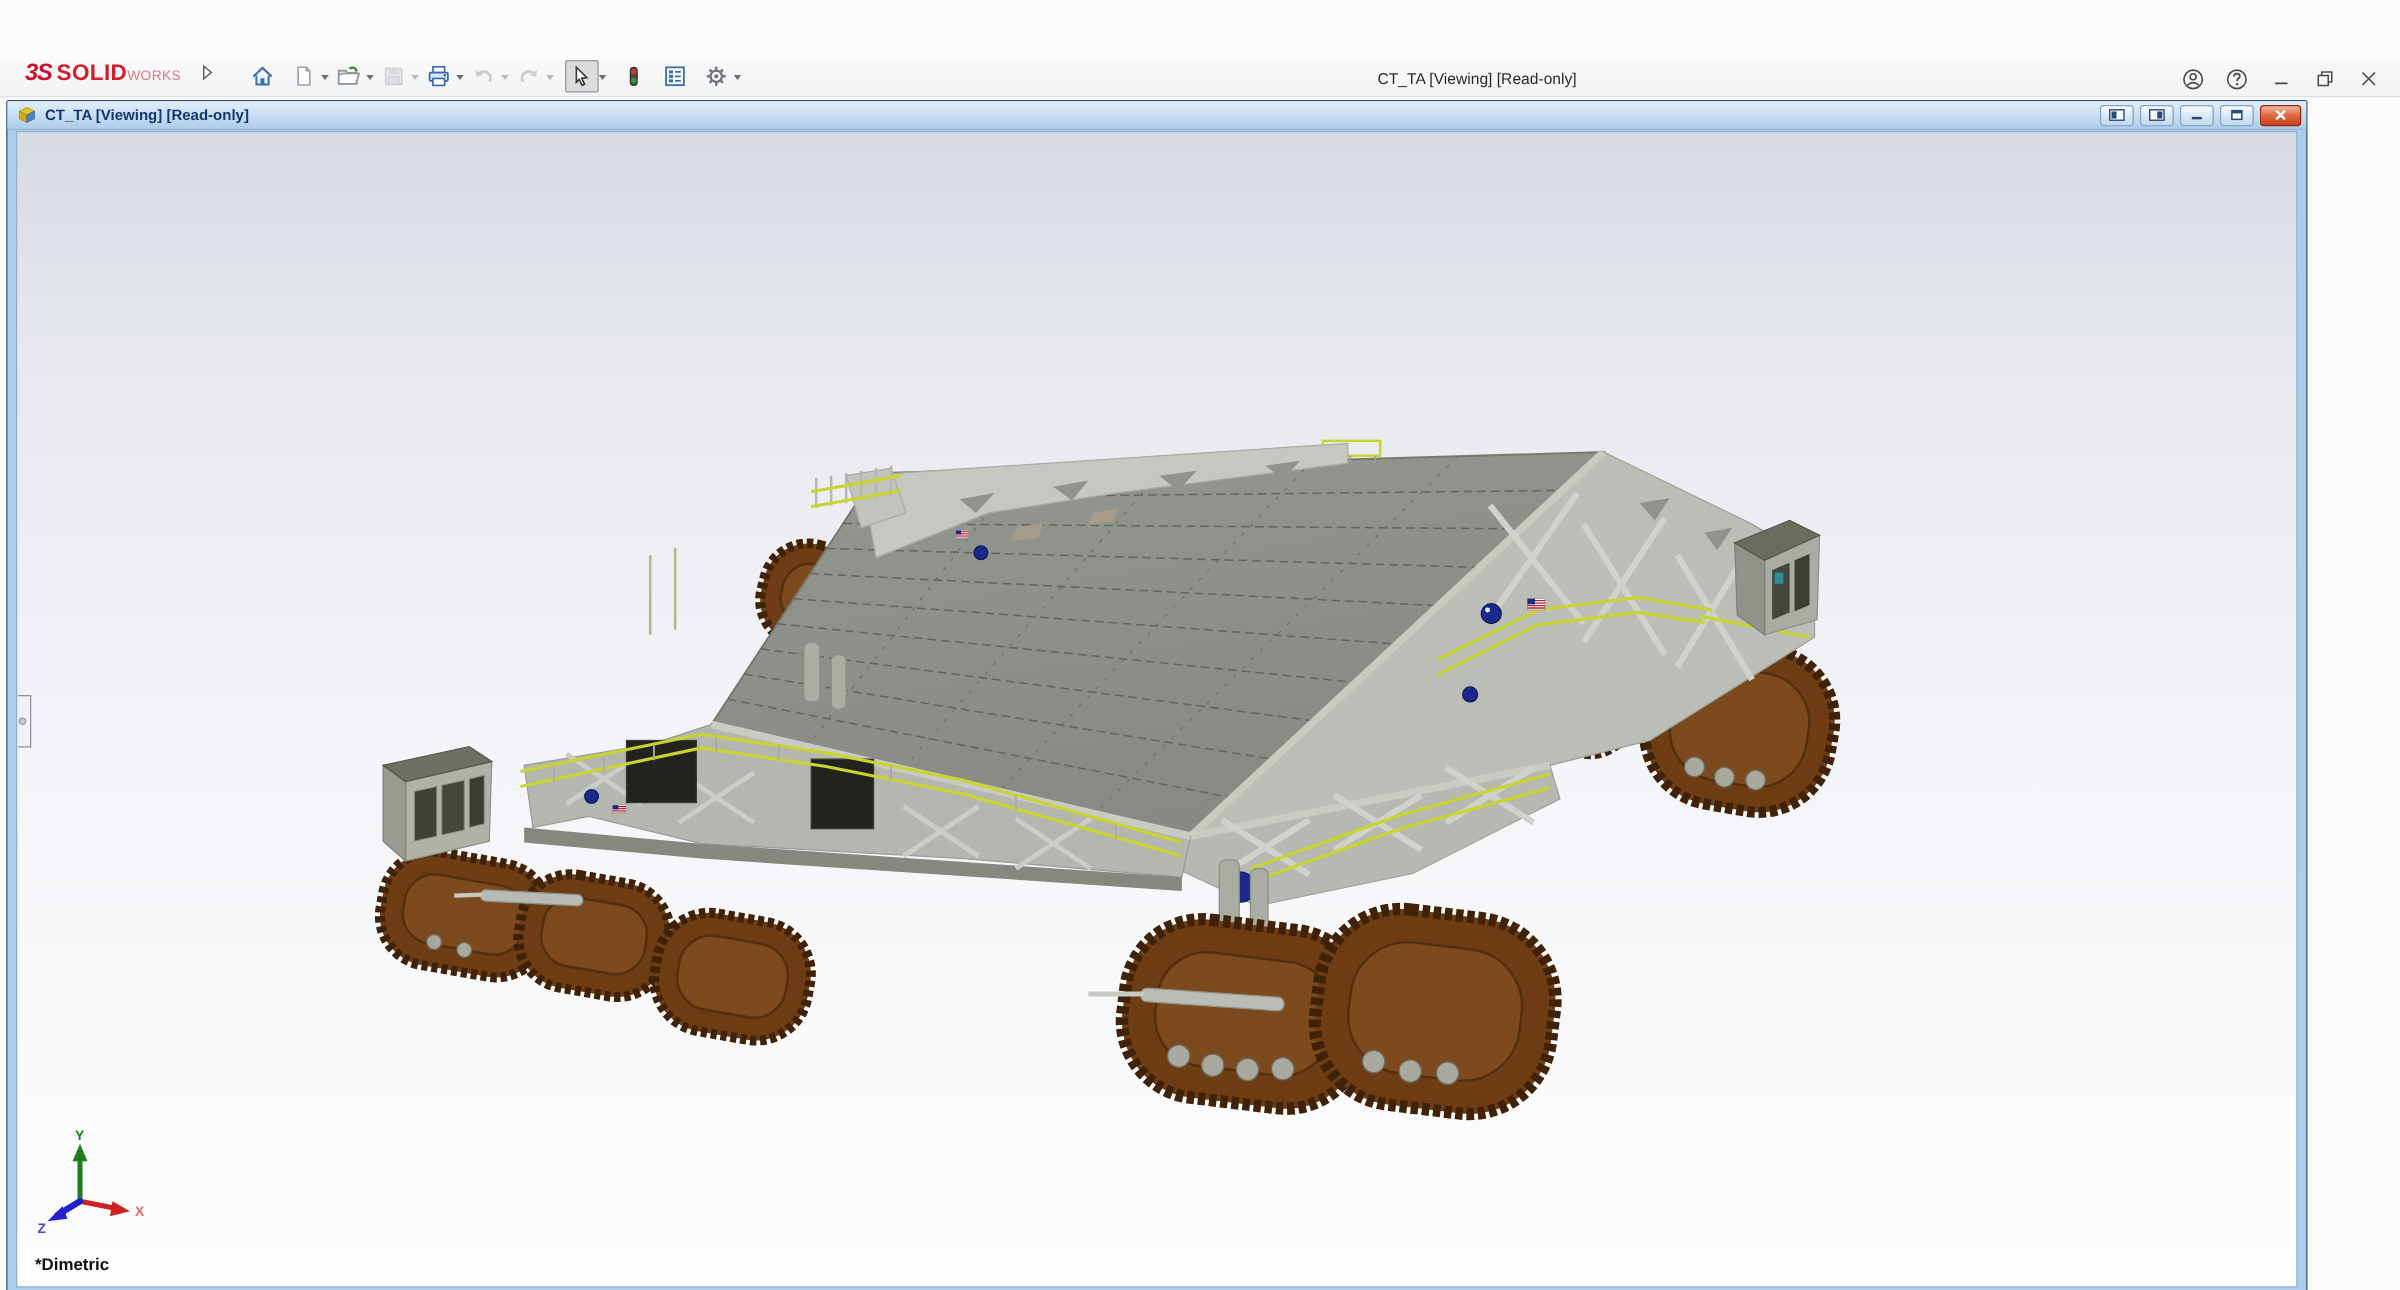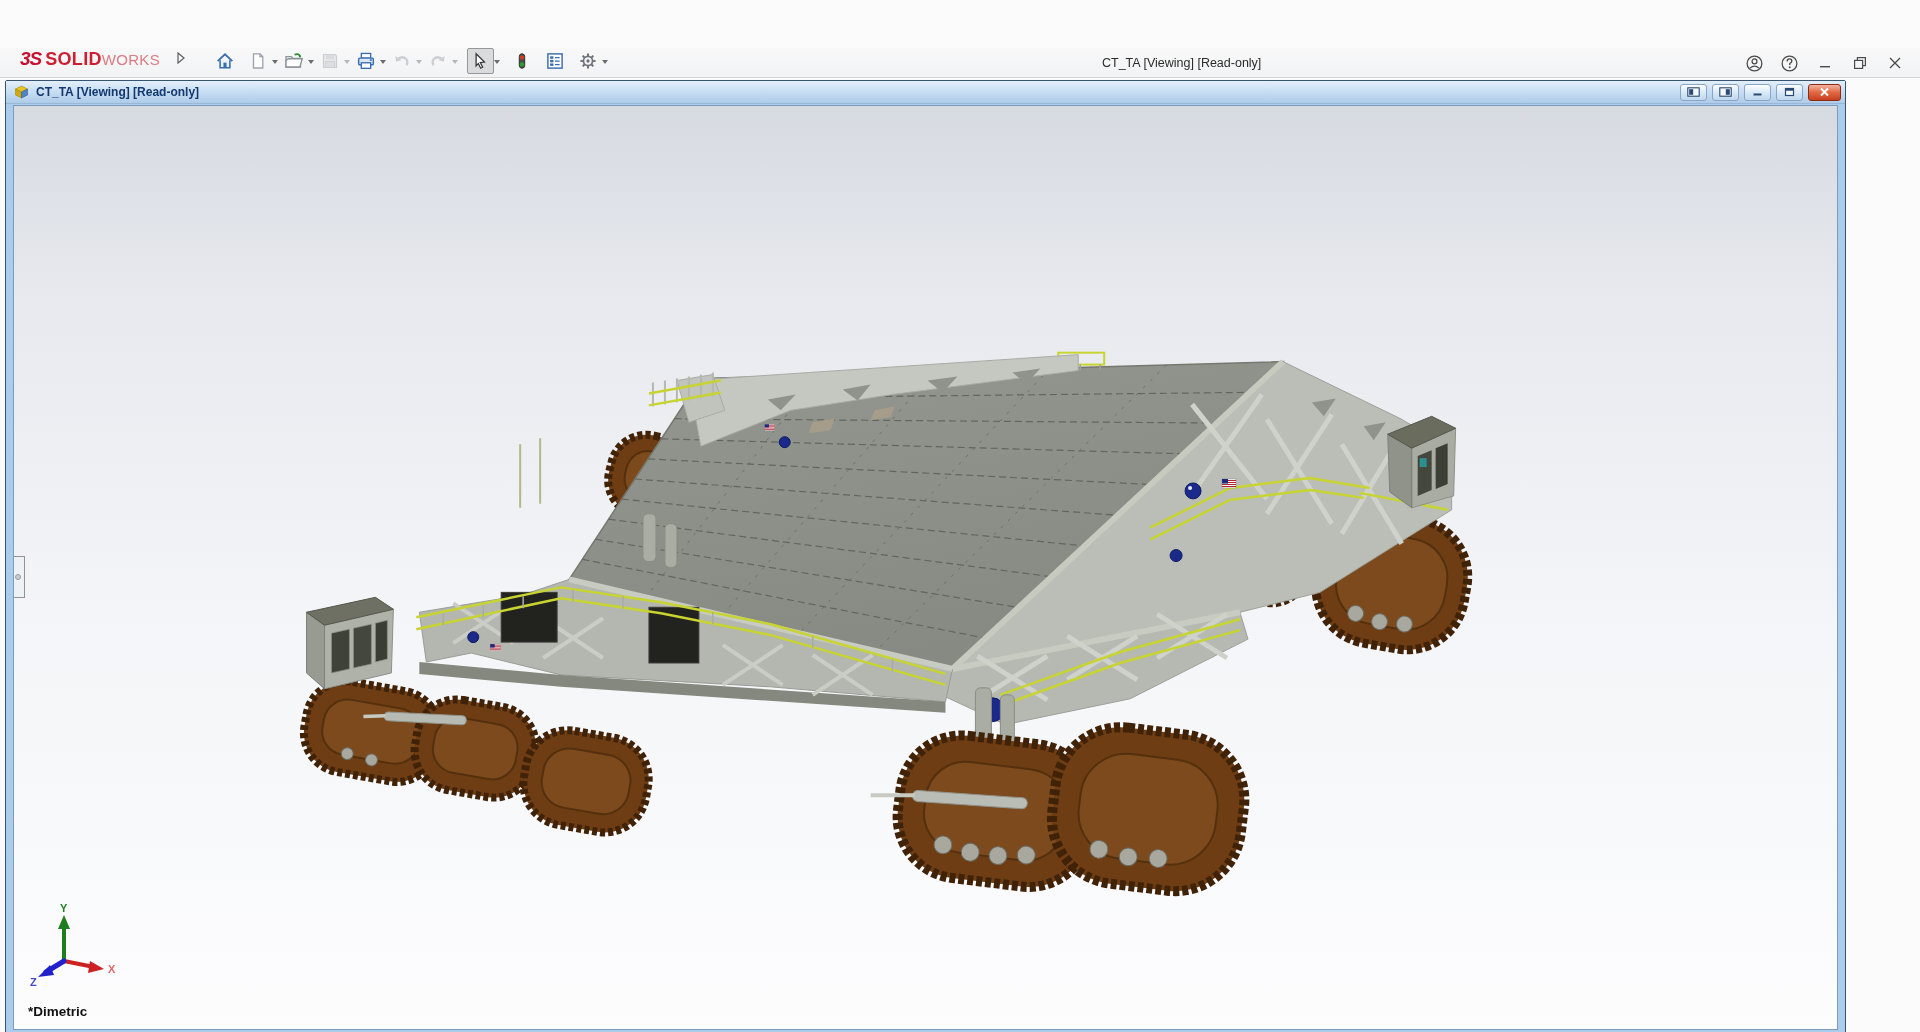--- a/index.html
+++ b/index.html
@@ -5,21 +5,21 @@
   * { margin:0; padding:0; box-sizing:border-box; }
   html,body { width:1920px; height:1032px; overflow:hidden;
     font-family:"Liberation Sans", sans-serif; background:#fbfbfb; }
 
   
   .titlebar { position:relative; height:30px; background:linear-gradient(#f8f8f9,#f2f3f4);
     border-bottom:1px solid #d5d6d8; display:flex; align-items:flex-start;margin-top:48px; }
   .brand { display:flex; align-items:baseline; margin-left:20px; cursor:default; }
   .brand .mark { font-weight:bold; font-style:italic; font-size:19px; color:#c8102e; letter-spacing:-1px; margin-right:4px; }
   .brand .b1 { font-weight:bold; font-size:18px; color:#cf1f2e; letter-spacing:.3px; }
-  .brand .b2 { font-weight:normal; font-size:15px; color:#dd7b83; letter-spacing:.3px; }
+  .brand .b2 { font-weight:normal; font-size:11px; color:#dd7b83; letter-spacing:.3px; }
   .flyout { margin-left:14px; width:14px; height:20px; display:flex; align-items:center; justify-content:center; }
   .tbgroup { display:flex; align-items:center; margin-left:24px; }
   .tbtn { width:27px; height:26px; display:flex; align-items:center; justify-content:center; border:1px solid transparent; border-radius:2px; }
   .tbtn.disabled { opacity:.55; }
   .tbtn.pressed { background:#d9dbdc; border:1px solid #95989b; }
   .caret { width:0; height:0; border:3px solid transparent; border-top:4px solid #6a6e72; margin:5px 3px 0 0; }
   .caret.dim { border-top-color:#b3b7bb; }
   .sep6 { width:6px; }
   .apptitle { position:absolute; left:1102px; top:0; height:30px; display:flex; align-items:center;
     font-size:12.5px; color:#2b2b2b; }

